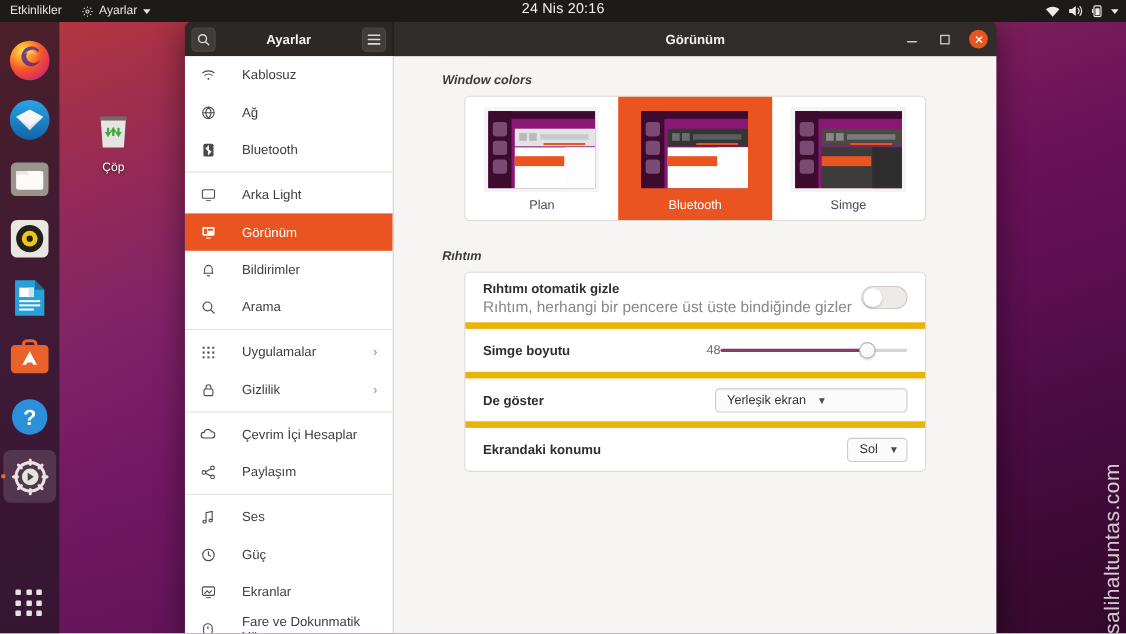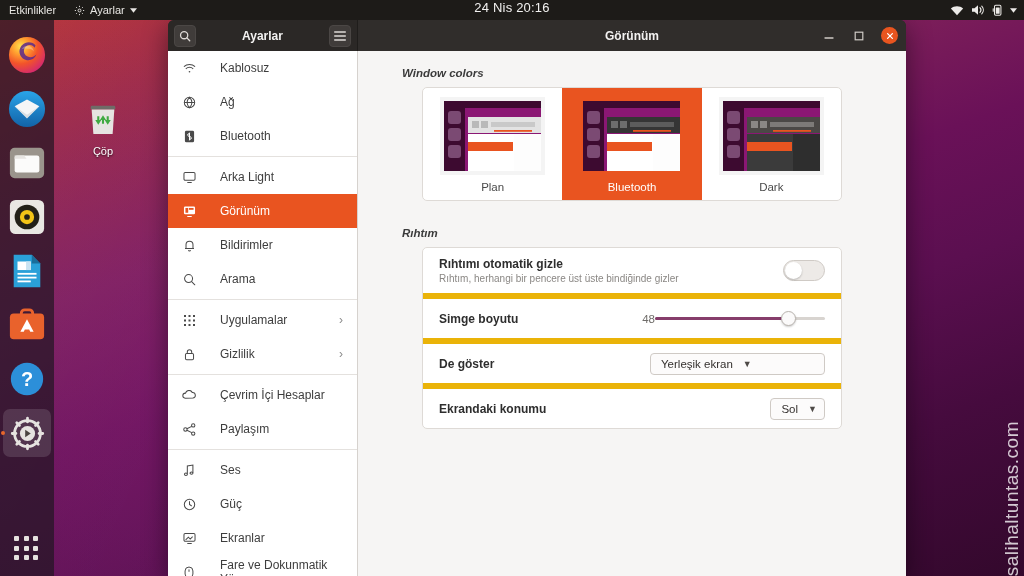--- a/index.html
+++ b/index.html
@@ -115,21 +115,21 @@
   .theme .tname { font-size:11.5px; color:#4a4a4a; }
   .theme.sel .tname { color:#fff; }
   .thumb { width:105px; height:78px; position:relative; overflow:hidden; }
 
   .spacer { height:26px; }
 
   
   .row { display:flex; align-items:center; padding:0 16px; min-height:45px; border-top:6px solid #eab308; }
   .row:first-child { border-top:none; }
   .row .rlabel { font-size:12px; color:#2e2e2e; font-weight:bold; }
-  .row .rsub { font-size:10px; color:#8a8784; margin-top:2px; }
+  .row .rsub { font-size:14px; color:#8a8784; margin-top:2px; }
   .row .rfill { flex:1; }
 
   .toggle { width:42px; height:21px; border-radius:11px; background:#edeae7;
             border:1px solid #cfcac5; position:relative; }
   .toggle .knob { position:absolute; left:1px; top:1px; width:17px; height:17px;
                   border-radius:50%; background:#fff; box-shadow:0 1px 2px rgba(0,0,0,.22); }
 
   .slidewrap { display:flex; align-items:center; }
   .svalue { font-size:11.5px; color:#6f6c69; }
   .slider { width:170px; height:14px; position:relative; display:flex; align-items:center; }
@@ -619,21 +619,21 @@
                   <rect x="28" y="20" width="73" height="16" fill="#4b4846"></rect>
                   <rect x="32" y="24" width="7" height="7" fill="#8a8785"></rect>
                   <rect x="41" y="24" width="7" height="7" fill="#8a8785"></rect>
                   <rect x="51" y="25" width="44" height="5" fill="#7d7a78"></rect>
                   <rect x="54" y="33" width="38" height="1.8" fill="#e95420"></rect>
                   <rect x="28" y="37" width="73" height="37" fill="#3b3b3b"></rect>
                   <rect x="28" y="45" width="45" height="9" fill="#e95420"></rect>
                   <rect x="74" y="37" width="27" height="37" fill="#2e2e2e"></rect>
                 </svg>
               </span>
-              <span class="tname">Dark</span>
+              <span class="tname">Simge</span>
             </div>
           </div>
         </div>
 
         <div class="spacer"></div>
 
         <div class="sec-title">Rıhtım</div>
 
         <div class="card">
 

